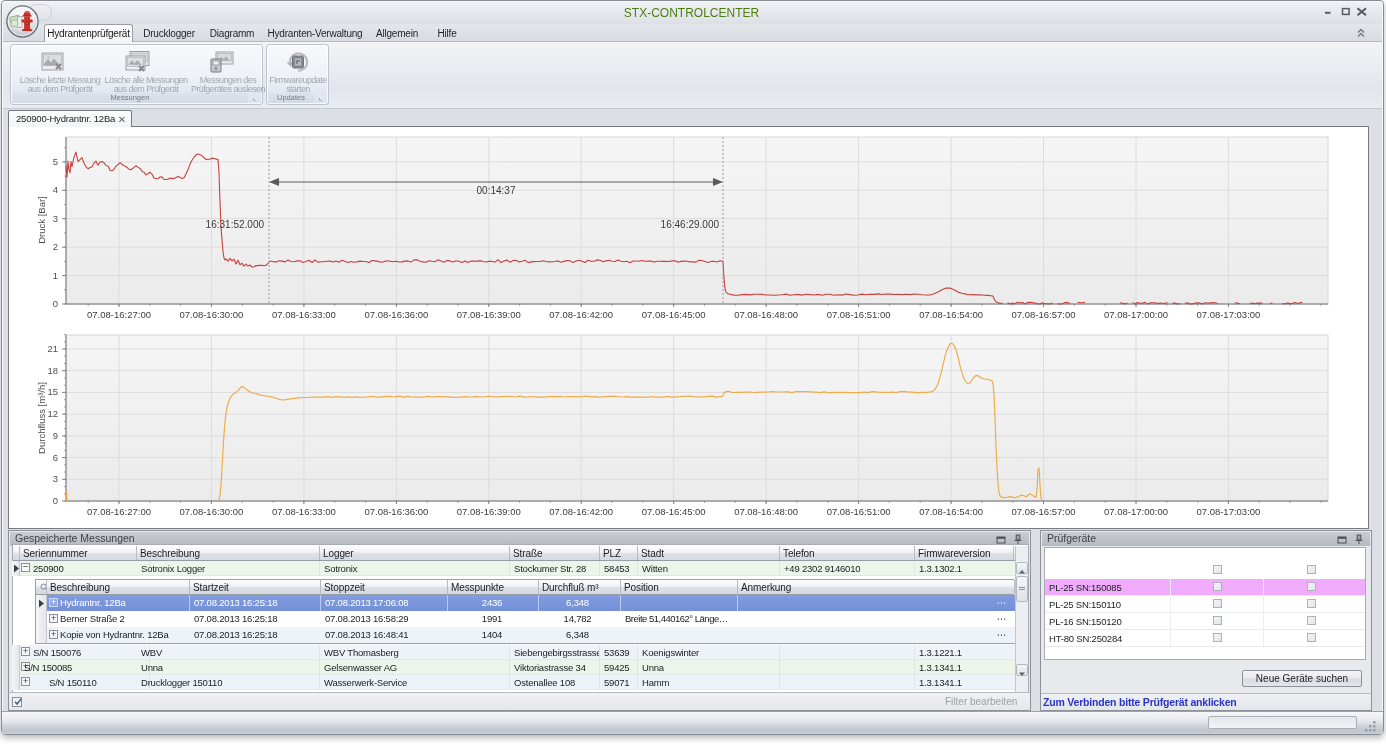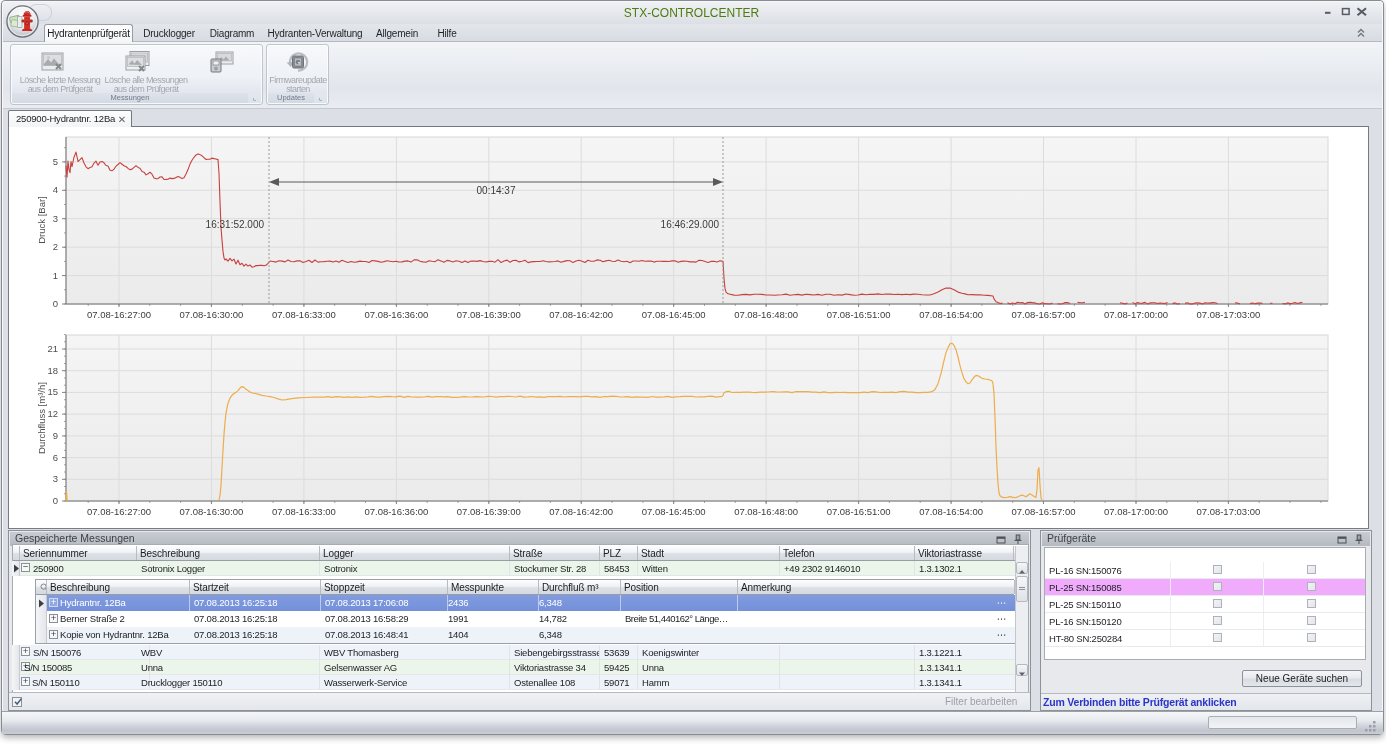--- a/index.html
+++ b/index.html
@@ -32,21 +32,21 @@
 
 #content{left:8px;top:126px;width:1361px;height:403px;background:#fff;border:1px solid #787c82;border-top:1px solid #74787e;}
 
 .panel{border:1px solid #8d9299;background:#e7e9ed;}
 .ptitle{position:absolute;left:1px;top:1px;right:1px;height:14px;background:linear-gradient(180deg,#c9cdd3,#b4b9c0);font-size:10.5px;color:#3d4147;line-height:13px;padding-left:5px;}
 .ptico{position:absolute;top:2px;}
 
 .tbl-hdr{position:absolute;background:linear-gradient(180deg,#fdfdfe 0%,#f0f2f5 45%,#dde1e7 55%,#d4d9e0 100%);border-bottom:1px solid #989da5;}
 .hcell{position:absolute;top:0;height:100%;font-size:10px;letter-spacing:-0.1px;color:#1b1d20;line-height:15px;padding-left:3px;border-right:1px solid #b7bcc3;overflow:hidden;white-space:nowrap;}
 .cell{position:absolute;top:0;height:100%;font-size:9.5px;letter-spacing:-0.2px;color:#1b1d20;line-height:15px;padding-left:4px;overflow:hidden;white-space:nowrap;}
-.cellr{text-align:left;padding-right:3px;padding-left:0;}
+.cellr{text-align:center;padding-right:3px;padding-left:0;}
 .row{position:absolute;}
 .sbbtn{position:absolute;background:linear-gradient(180deg,#f5f6f8,#dfe2e7);border:1px solid #b4b9c0;border-radius:2px;color:#6b7078;text-align:center;}
 
 .cb{position:absolute;width:9px;height:9px;border:1px solid #9aa0a7;background:linear-gradient(135deg,#eef0f2,#dadde2);}
 .cb.dis{border-color:#aeb3ba;background:linear-gradient(135deg,#f2f3f5,#e4e6ea);}
 
 #status{left:2px;top:711px;width:1381px;height:23px;background:linear-gradient(180deg,#f6f7f9 0%,#e6e9ed 40%,#d2d6dd 60%,#c0c5ce 85%,#c9cdd5 100%);border-top:1px solid #9ca1a8;border-radius:0 0 4px 4px;}
 .sunken{position:absolute;border:1px solid #aaafb6;background:linear-gradient(180deg,#e4e7eb,#f2f4f6);border-radius:2px;}
 #grip{position:absolute;right:3px;bottom:3px;width:13px;height:13px;}
 .t{position:absolute;white-space:nowrap;}
@@ -100,20 +100,21 @@
         <svg class="abs" style="left:196px;top:5px" width="28" height="26" viewBox="0 0 28 26">
 <rect x="9" y="2" width="17" height="12" fill="#eeeeee" stroke="#9b9fa5"></rect>
 <rect x="10.5" y="3.5" width="14" height="7.5" fill="#d7d9db" stroke="#b6b9bd" stroke-width=".8"></rect>
 <path d="M11.5 10.5 l3-3.4 2.2 2.5 2.2-3 3.6 3.9z" fill="#a7abb0"></path>
 <rect x="4" y="9" width="10" height="13" rx="1" fill="#c9ccd0" stroke="#74787e"></rect>
 <rect x="6" y="11" width="6" height="4" fill="#eef0f1" stroke="#8c9096" stroke-width=".8"></rect>
 <circle cx="9" cy="18.5" r="2" fill="#9ea2a8"></circle>
 </svg>
         <div class="bigbtn" style="left:-9px;width:116px;top:31px;">Lösche letzte Messung<br>aus dem Prüfgerät</div>
         <div class="bigbtn" style="left:77px;width:116px;top:31px;">Lösche alle Messungen<br>aus dem Prüfgerät</div>
+        <div class="bigbtn" style="left:159px;width:116px;top:31px;">Messungen des<br>Prüfgerätes auslesen</div>
       </div>
       <div class="rgroup" style="left:263px;width:63px;">
         <div class="rglabel" style="right:14px;">Updates</div>
         <div class="launch" style="right:2px;">⌞</div>
         <svg class="abs" style="left:16px;top:3px" width="30" height="28" viewBox="0 0 30 28">
 <path d="M7.5 17 A 8.6 8.6 0 1 1 15 22.6" fill="none" stroke="#b9bdc3" stroke-width="2.2"></path>
 <path d="M3.6 14.5 l4.2 4.6 3.2-5.4z" fill="#b2b6bc"></path>
 <rect x="9.5" y="8" width="11" height="12" rx="1.5" fill="#8f9399" stroke="#6e7278"></rect>
 <rect x="11.2" y="9.8" width="7.6" height="8.4" rx="1" fill="#b9bdc2" stroke="#74787d"></rect>
 <circle cx="15" cy="14" r="2.3" fill="#7d8187"></circle>
@@ -402,21 +403,21 @@
 <div class="abs" style="left:12px;top:544px;width:1017px;height:148px;background:#fff;border:1px solid #a7acb3;border-bottom:none;"></div>
 <div class="abs tbl-hdr" style="left:13px;top:546px;width:1002px;height:15px;">
 <div class="hcell" style="left:-1px;width:8px;"></div>
 <div class="hcell" style="left:7px;width:117px;">Seriennummer</div>
 <div class="hcell" style="left:124px;width:183px;">Beschreibung</div>
 <div class="hcell" style="left:307px;width:190px;">Logger</div>
 <div class="hcell" style="left:497px;width:90px;">Straße</div>
 <div class="hcell" style="left:587px;width:38px;">PLZ</div>
 <div class="hcell" style="left:625px;width:142px;">Stadt</div>
 <div class="hcell" style="left:767px;width:135px;">Telefon</div>
-<div class="hcell" style="left:902px;width:99px;">Viktoriastrasse</div>
+<div class="hcell" style="left:902px;width:99px;">Firmwareversion</div>
 </div>
 <div class="row" style="left:13px;top:561px;width:1002px;height:15px;background:#ecf5ea;border-bottom:1px solid #e3e7ea;">
       <div class="cell" style="left:-1px;width:8px;height:15px;background:linear-gradient(90deg,#f4f5f7,#e4e6ea);border-right:1px solid #c6cacf;"></div>
       <svg class="abs" style="left:0px;top:3px" width="7" height="9" viewBox="0 0 7 9">
         <path d="M1 0.5 L6 4.5 L1 8.5z" fill="#3c4046"></path>
       </svg>
       <div class="abs" style="left:8px;top:2px;width:9px;height:9px;border:1px solid #8b9096;background:#f6f7f8;color:#3e4347;font-size:9.5px;line-height:8px;text-align:center;font-family:'Liberation Mono',monospace;">−</div>
       <div class="cell" style="left:7px;width:130px;padding-left:13px;border-right:1px solid #e0e4e7;">250900</div>
       <div class="cell" style="left:124px;width:183px;border-right:1px solid #e0e4e7;">Sotronix Logger</div>
       <div class="cell" style="left:307px;width:190px;border-right:1px solid #e0e4e7;">Sotronix</div>
@@ -505,21 +506,21 @@
       <div class="cell" style="left:307px;width:190px;border-right:1px solid #e0e4e7;">Gelsenwasser AG</div>
       <div class="cell" style="left:497px;width:90px;border-right:1px solid #e0e4e7;">Viktoriastrasse 34</div>
       <div class="cell" style="left:587px;width:38px;border-right:1px solid #e0e4e7;">59425</div>
       <div class="cell" style="left:625px;width:142px;border-right:1px solid #e0e4e7;">Unna</div>
       <div class="cell" style="left:767px;width:135px;border-right:1px solid #e0e4e7;"></div>
       <div class="cell" style="left:902px;width:99px;">1.3.1341.1</div>
     </div>
 <div class="row" style="left:13px;top:675px;width:1002px;height:15px;background:#eef2f9;border-bottom:1px solid #e3e7ea;">
       <div class="cell" style="left:-1px;width:8px;height:15px;background:linear-gradient(90deg,#f4f5f7,#e4e6ea);border-right:1px solid #c6cacf;"></div>
       <div class="abs" style="left:8px;top:2px;width:9px;height:9px;border:1px solid #8b9096;background:#f6f7f8;color:#3e4347;font-size:9.5px;line-height:8px;text-align:center;font-family:'Liberation Mono',monospace;">+</div>
-      <div class="cell" style="left:7px;width:130px;padding-left:12px;border-right:1px solid #e0e4e7;">S/N 150110</div>
+      <div class="cell" style="left:7px;width:130px;padding-left:29px;border-right:1px solid #e0e4e7;">S/N 150110</div>
       <div class="cell" style="left:124px;width:183px;border-right:1px solid #e0e4e7;">Drucklogger 150110</div>
       <div class="cell" style="left:307px;width:190px;border-right:1px solid #e0e4e7;">Wasserwerk-Service</div>
       <div class="cell" style="left:497px;width:90px;border-right:1px solid #e0e4e7;">Ostenallee 108</div>
       <div class="cell" style="left:587px;width:38px;border-right:1px solid #e0e4e7;">59071</div>
       <div class="cell" style="left:625px;width:142px;border-right:1px solid #e0e4e7;">Hamm</div>
       <div class="cell" style="left:767px;width:135px;border-right:1px solid #e0e4e7;"></div>
       <div class="cell" style="left:902px;width:99px;">1.3.1341.1</div>
     </div>
 <div class="abs" style="left:1015px;top:546px;width:13px;height:146px;background:#eceef1;border-left:1px solid #c3c7cd;"></div>
 <div class="abs sbbtn" style="left:1016px;top:562px;width:12px;height:12px;"><svg width="10" height="10" viewBox="0 0 10 10">
@@ -543,24 +544,20 @@
           <rect x="2" y="3" width="8" height="1.8" fill="#4c5056"></rect>
         </svg><svg class="ptico" style="right:6px" width="10" height="11" viewBox="0 0 10 11">
           <g stroke="#4c5056" fill="#9aa0a7">
             <rect x="3.2" y="1" width="3.6" height="5"></rect>
             <line x1="1.5" y1="6.4" x2="8.5" y2="6.4"></line>
             <line x1="5" y1="6.4" x2="5" y2="10"></line>
           </g>
         </svg></div>
 </div>
 <div class="abs" style="left:1044px;top:547px;width:322px;height:113px;background:#fff;border:1px solid #a7acb3;"></div>
-<div class="row" style="left:1045px;top:562px;width:320px;height:17px;border-bottom:1px solid #e8eaee;background:#fff;">
-      <div class="cell" style="left:0;width:126px;line-height:17px;border-right:1px solid #eceef1;">PL-16 SN:150076</div>
-      <div class="cell" style="left:126px;width:93px;border-right:1px solid #eceef1;"></div>
-    </div>
 <div class="abs cb dis" style="left:1213px;top:565px;"></div>
 <div class="abs cb dis" style="left:1307px;top:565px;"></div>
 <div class="row" style="left:1045px;top:579px;width:320px;height:17px;border-bottom:1px solid #e8eaee;background:#f0abfc;">
       <div class="cell" style="left:0;width:126px;line-height:17px;border-right:1px solid #eceef1;">PL-25 SN:150085</div>
       <div class="cell" style="left:126px;width:93px;border-right:1px solid #eceef1;"></div>
     </div>
 <div class="abs cb dis" style="left:1213px;top:582px;"></div>
 <div class="abs cb dis" style="left:1307px;top:582px;"></div>
 <div class="row" style="left:1045px;top:596px;width:320px;height:17px;border-bottom:1px solid #e8eaee;background:#fff;">
       <div class="cell" style="left:0;width:126px;line-height:17px;border-right:1px solid #eceef1;">PL-25 SN:150110</div>

